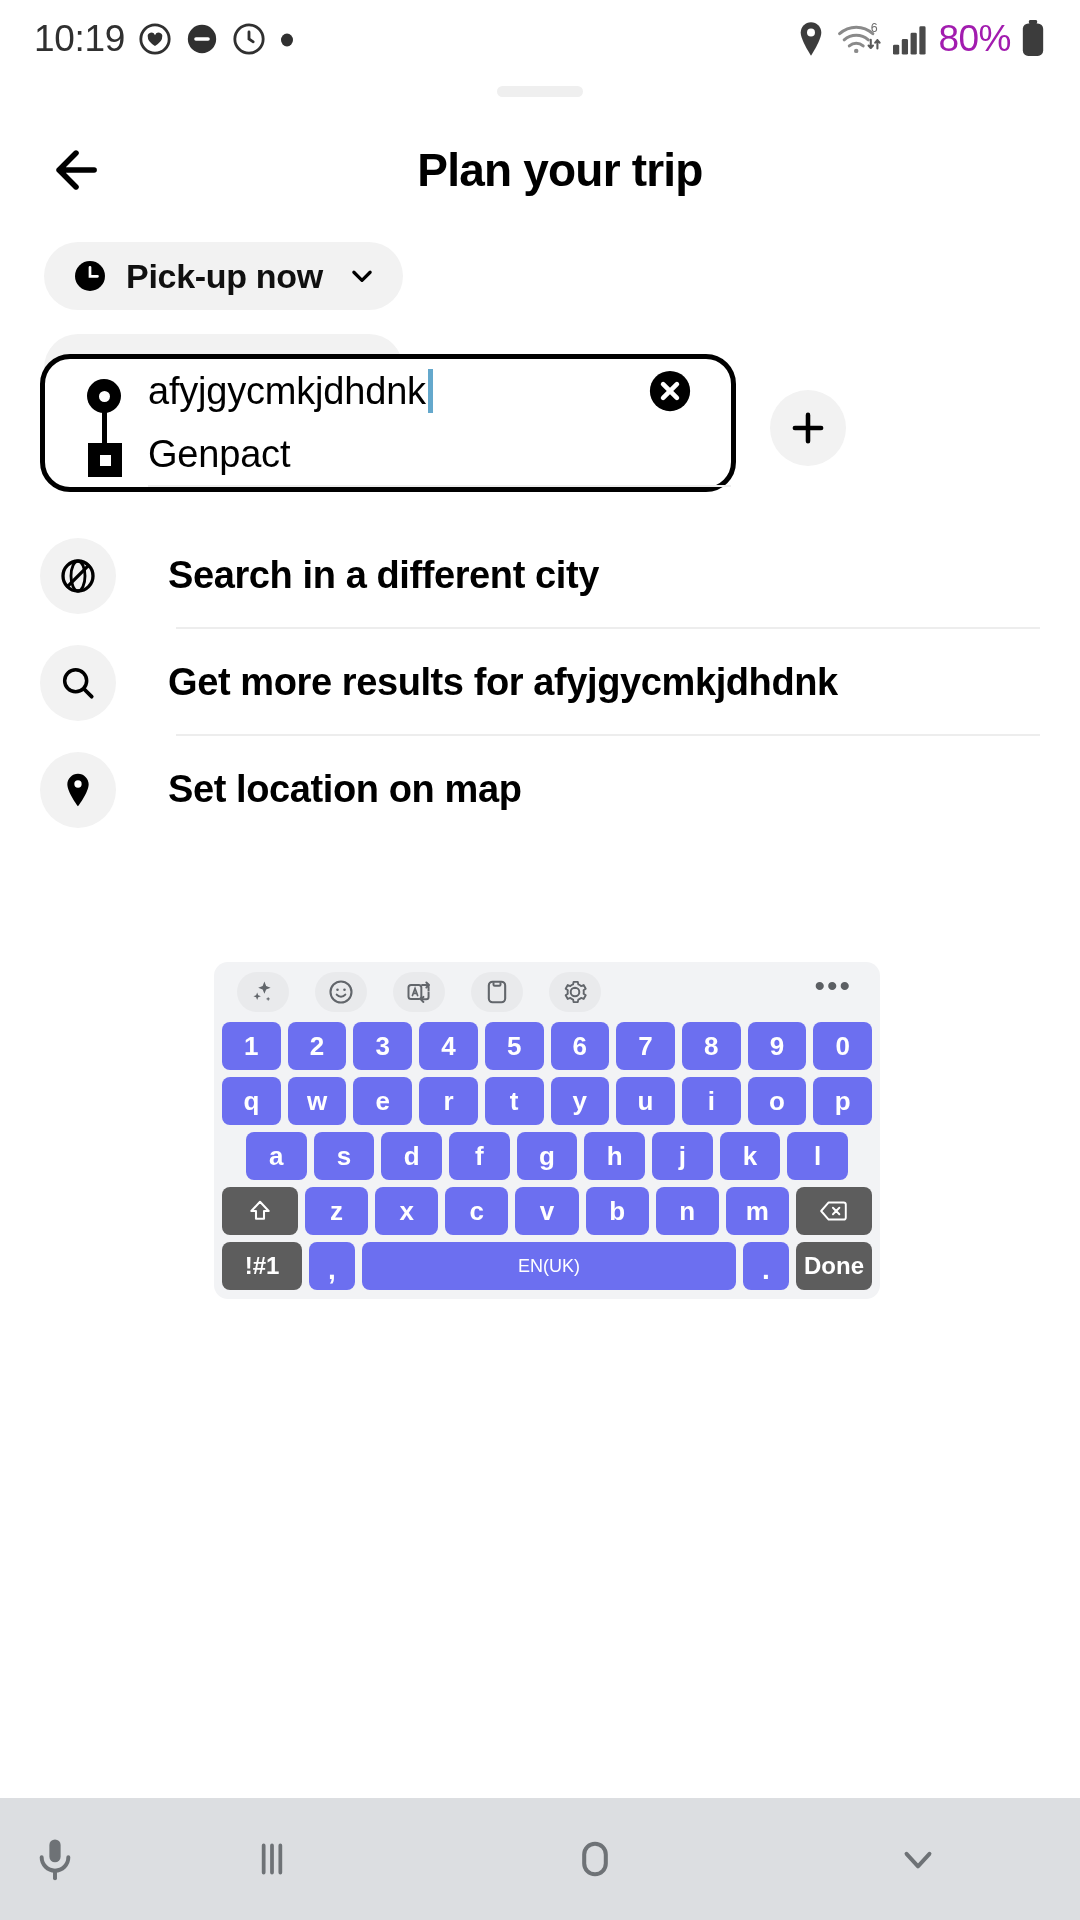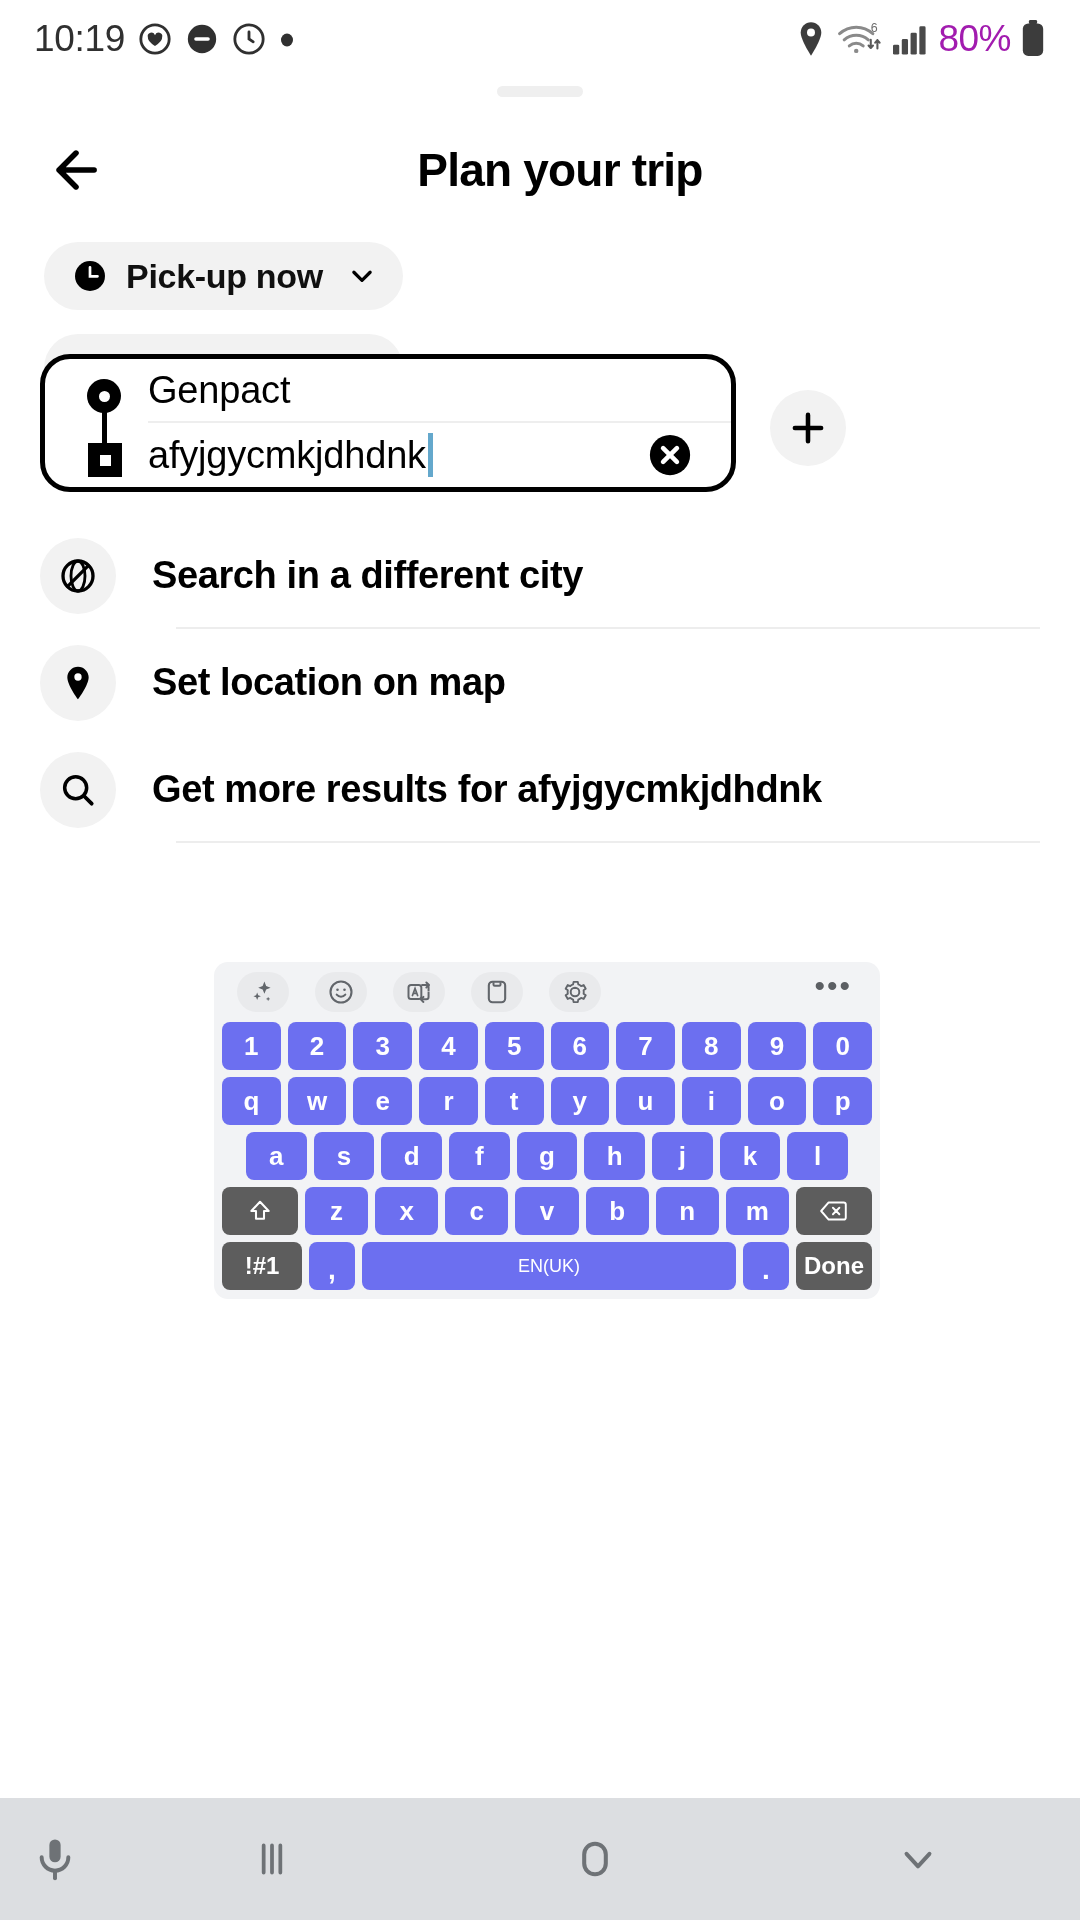--- a/index.html
+++ b/index.html
@@ -151,21 +151,21 @@
     height: 107px;
     display: flex; align-items: center;
     padding-left: 40px;
   }
   .sug-icon {
     width: 76px; height: 76px; min-width: 76px;
     border-radius: 50%; background: #f2f2f2;
     display: flex; align-items: center; justify-content: center;
   }
   .sug-label {
-    margin-left: 36px;
+    margin-left: 52px;
     font-size: 38px; font-weight: 600; color: #000;
     letter-spacing: -0.4px;
     white-space: nowrap;
   }
   .sug-div {
     position: absolute; left: 176px; right: 40px; bottom: 0;
     height: 2px; background: #ededed;
   }
 
   
@@ -347,37 +347,37 @@
     </div>
   </div>
 
   <div class="route-card">
     <div class="route-rail">
       <div class="rail-line"></div>
       <div class="dot-origin"></div>
       <div class="sq-dest"></div>
     </div>
     <div class="route-fields">
-      <div class="rfield first">
-        <span class="rfield-text">Genpact</span>
-      </div>
       <div class="rfield">
         <span class="rfield-text dest">
           <span>afyjgycmkjdhdnk</span>
             <span class="caret"></span>
         </span>
         <span class="clear-btn">
           <span>
             <svg class="ic" width="46" height="46" viewBox="0 0 24 24">
                 <circle cx="12" cy="12" r="10.5" fill="#000"></circle>
                 <path d="M8.4 8.4l7.2 7.2M15.6 8.4l-7.2 7.2" stroke="#fff" stroke-width="2.4" stroke-linecap="round"></path>
               </svg>
           </span>
         </span>
       </div>
+      <div class="rfield first">
+        <span class="rfield-text">Genpact</span>
+      </div>
     </div>
   </div>
 
   <div class="plus-btn">
     <span>
       <svg class="ic" width="42" height="42" viewBox="0 0 24 24">
           <path d="M12 4.5v15M4.5 12h15" stroke="#000" stroke-width="2.6" stroke-linecap="round"></path>
         </svg>
     </span>
   </div>
@@ -392,36 +392,36 @@
           <path d="M5.2 18.8L18.8 5.2" stroke="#000" stroke-width="2"></path>
         </svg>
       </span>
       <span class="sug-label">Search in a different city</span>
       <div class="sug-div"></div>
     </div>
 
     <div class="sug-row">
       <span class="sug-icon">
         <svg class="ic" width="40" height="40" viewBox="0 0 24 24">
-            <path d="M12 2.2c-3.5 0-6.4 2.9-6.4 6.4 0 4.8 6.4 13.2 6.4 13.2s6.4-8.4 6.4-13.2c0-3.5-2.9-6.4-6.4-6.4z" fill="#000"></path>
-            <circle cx="12" cy="8.4" r="2.2" fill="#fff"></circle>
-          </svg>
-      </span>
-      <span class="sug-label">Set location on map</span>
+            <circle cx="10.6" cy="10.6" r="6.6" fill="none" stroke="#000" stroke-width="2.1"></circle>
+            <path d="M15.6 15.6l4.6 4.6" stroke="#000" stroke-width="2.3" stroke-linecap="round"></path>
+          </svg>
+      </span>
+      <span class="sug-label">Get more results for afyjgycmkjdhdnk</span>
+      <div class="sug-div"></div>
     </div>
 
     <div class="sug-row">
       <span class="sug-icon">
         <svg class="ic" width="40" height="40" viewBox="0 0 24 24">
-            <circle cx="10.6" cy="10.6" r="6.6" fill="none" stroke="#000" stroke-width="2.1"></circle>
-            <path d="M15.6 15.6l4.6 4.6" stroke="#000" stroke-width="2.3" stroke-linecap="round"></path>
-          </svg>
-      </span>
-      <span class="sug-label">Get more results for afyjgycmkjdhdnk</span>
-      <div class="sug-div"></div>
+            <path d="M12 2.2c-3.5 0-6.4 2.9-6.4 6.4 0 4.8 6.4 13.2 6.4 13.2s6.4-8.4 6.4-13.2c0-3.5-2.9-6.4-6.4-6.4z" fill="#000"></path>
+            <circle cx="12" cy="8.4" r="2.2" fill="#fff"></circle>
+          </svg>
+      </span>
+      <span class="sug-label">Set location on map</span>
     </div>
 
   </div>
 
   <div class="keyboard">
     <div class="kb-toolbar">
       <div class="kb-tool">
         <span class="kb-tool-circle">
           <svg class="ic" width="28" height="28" viewBox="0 0 24 24" fill="#62666b">
               <path d="M13.2 3l1.5 3.8L18.5 8.3l-3.8 1.5L13.2 13.6l-1.5-3.8L7.9 8.3l3.8-1.5z"></path>

